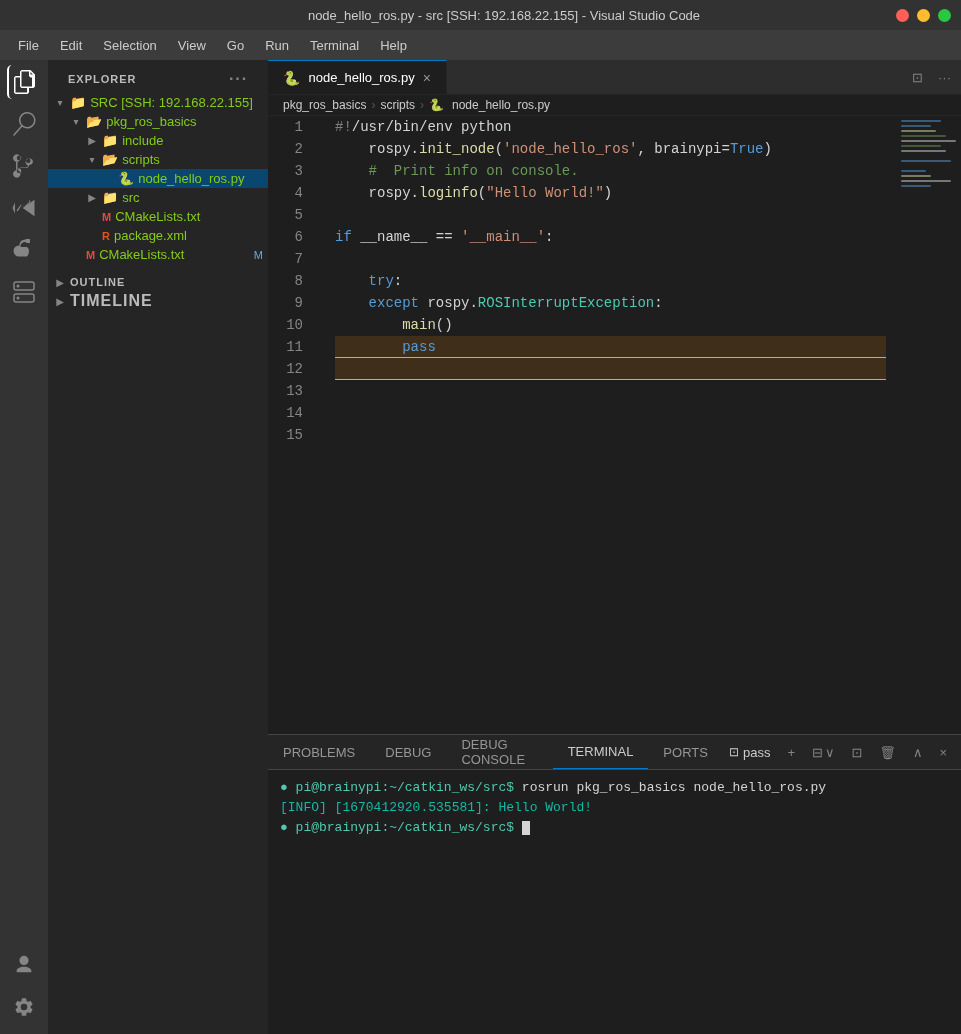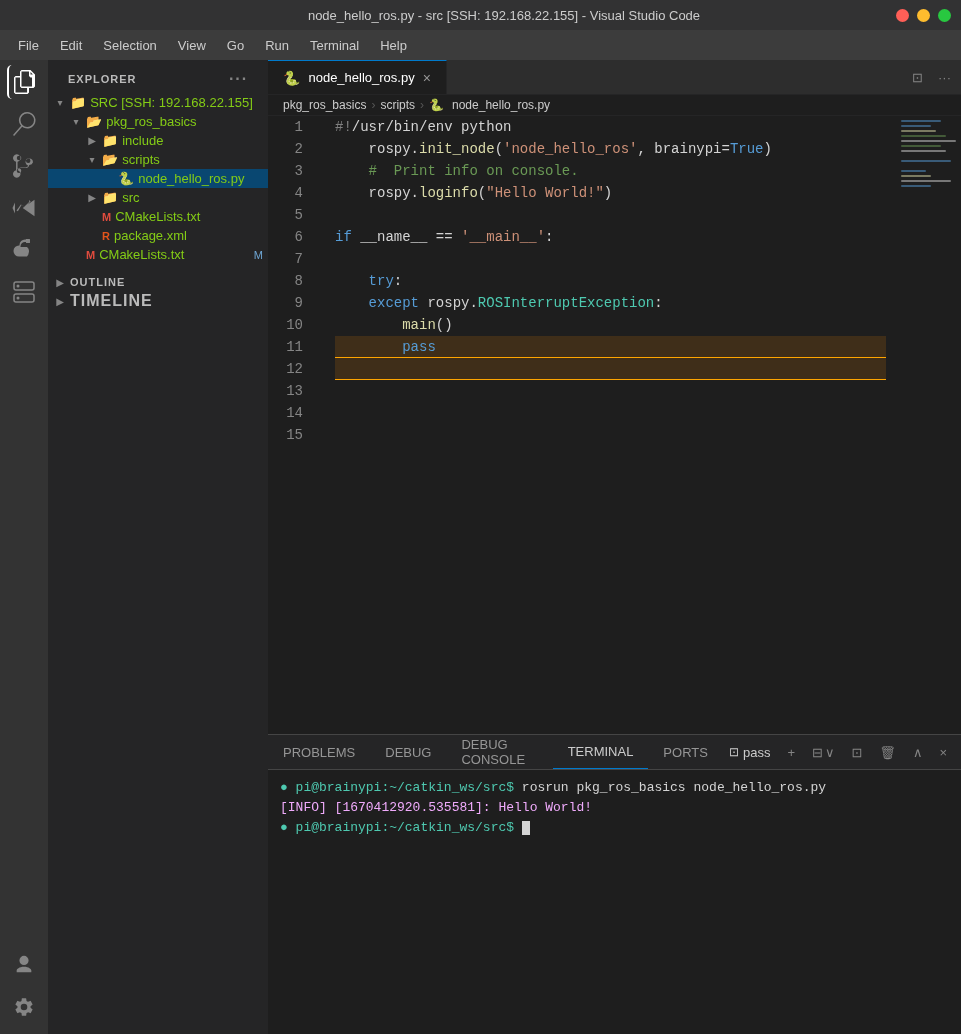--- a/index.html
+++ b/index.html
@@ -317,21 +317,21 @@
       flex: 1;
       padding: 8px 12px;
       font-family: 'Consolas', 'Courier New', monospace;
       font-size: 13px;
       line-height: 20px;
       overflow-y: auto;
       background: #1e1e1e;
     }
     .term-line { display: block; }
     .term-cmd { color: #d4d4d4; }
-    .term-info { color: #f0abfc; }
+    .term-info { color: #14b8a6; }
     .term-cursor {
       display: inline-block;
       width: 8px;
       height: 14px;
       background: #d4d4d4;
       vertical-align: middle;
     }
 
     
     #code-content::-webkit-scrollbar { width: 8px; height: 8px; }

